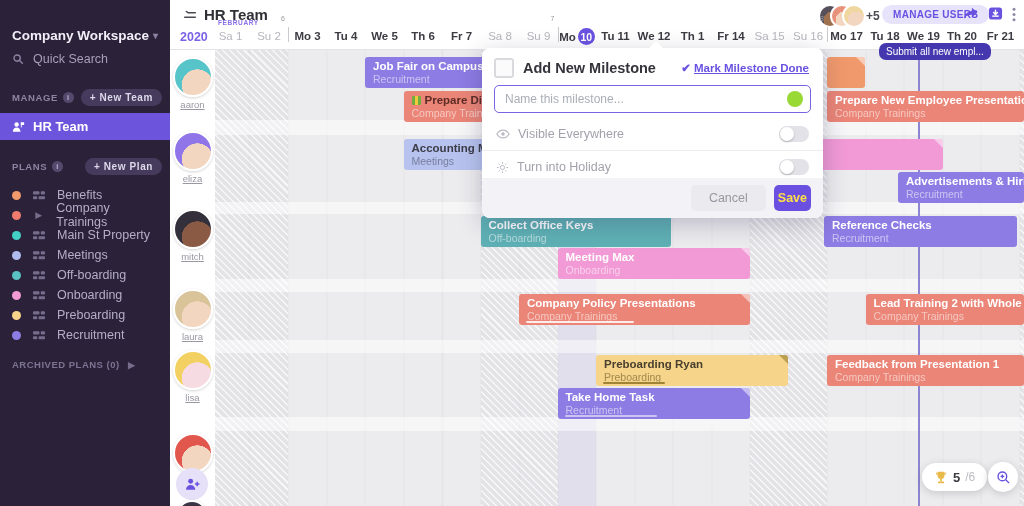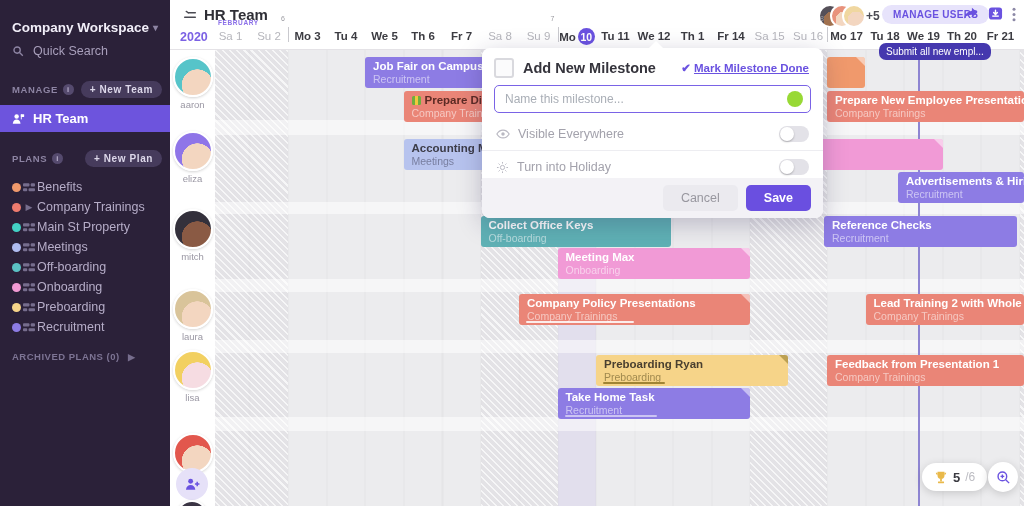--- a/index.html
+++ b/index.html
@@ -1,44 +1,44 @@
 <!DOCTYPE html>
 <html><head>
 <meta charset="utf-8">
 <style>
   html,body{margin:0;padding:0;background:#fff;}
   #app{position:relative;width:1024px;height:506px;overflow:hidden;background:#fff;
        font-family:"Liberation Sans",sans-serif;-webkit-font-smoothing:antialiased;}
   
   #sidebar{position:absolute;left:0;top:0;width:170px;height:506px;background:#2b2139;z-index:6;}
-  .ws-header{display:flex;align-items:center;padding:20px 12px 4px 12px;color:#f1eef8;font-size:13.5px;font-weight:700;}
+  .ws-header{display:flex;align-items:center;padding:20px 12px 4px 12px;color:#f1eef8;font-size:13.5px;font-weight:700;margin-top:8px;}
   .caret{margin-left:auto;color:#8d84a3;font-size:10px;}
   .side-row{display:flex;align-items:center;gap:9px;padding:5px 12px;color:#a89fbb;font-size:12.5px;}
   .side-row svg{flex:0 0 auto;color:#8d84a3;}
   .section-head{display:flex;align-items:center;gap:5px;padding:2px 8px 2px 12px;margin-top:16px;
                 color:#8d84a3;font-size:9.5px;font-weight:700;letter-spacing:.6px;}
   .info{width:11px;height:11px;border-radius:50%;background:#554a6e;color:#bdb4d0;font-size:7.5px;font-weight:700;
         display:inline-flex;align-items:center;justify-content:center;}
   .pill-btn{margin-left:auto;background:#463b5c;color:#ddd8ea;font-size:10px;font-weight:700;
             padding:3px 9px;border-radius:10px;cursor:pointer;}
   .team-active{display:flex;align-items:center;gap:8px;background:#6d54dd;color:#fff;font-size:13px;
                font-weight:600;padding:6px 12px;margin-top:5px;}
   .team-active svg{color:#fff;}
   .plan-list{margin-top:8px;}
-  .plan-item{display:flex;align-items:center;gap:2px;padding:0 12px;height:20px;color:#b6adc8;font-size:12.5px;}
+  .plan-item{display:flex;align-items:center;gap:12px;padding:0 12px;height:20px;color:#b6adc8;font-size:12.5px;}
   .dot{width:9px;height:9px;border-radius:50%;flex:0 0 auto;}
   .plan-item svg{color:#766d8d;flex:0 0 auto;}
   .expander{color:#766d8d;font-size:9px;width:12px;text-align:center;}
   .archived{display:flex;align-items:center;gap:6px;padding:0 12px;margin-top:14px;color:#7d7494;
             font-size:9.5px;font-weight:700;letter-spacing:.5px;}
   
   #rail{position:absolute;left:170px;top:0;width:45px;height:506px;background:#fff;z-index:2;}
   .member{position:absolute;left:2px;width:41px;text-align:center;}
   .avatar{width:36px;height:36px;border-radius:50%;border:2px solid #fff;box-shadow:0 1px 3px rgba(0,0,0,.18);margin:0 auto;}
-  .member .name{font-size:9.5px;color:#9a97a3;margin-top:2px;}
+  .member .name{font-size:9.5px;color:#9a97a3;margin-top:2px;text-decoration:underline;}
   .add-member{position:absolute;left:6px;width:32px;height:32px;border-radius:50%;background:#e6e1f8;
               display:flex;align-items:center;justify-content:center;}
   
   #header{position:absolute;left:170px;top:0;width:854px;height:50px;background:#fff;z-index:3;
           border-bottom:1px solid #e4e2e6;box-sizing:border-box;}
   .h-title{position:absolute;left:34px;top:6px;font-size:15px;font-weight:700;color:#2f2f36;}
   .h-toggle{position:absolute;left:12px;top:7px;}
   .year{position:absolute;left:10px;top:30px;font-size:12.5px;font-weight:600;color:#7b61e4;}
   .month{position:absolute;left:48px;top:19px;font-size:6.5px;font-weight:700;letter-spacing:.6px;color:#8a6ee8;}
   .day{position:absolute;top:30px;width:39px;text-align:center;font-size:11.5px;font-weight:700;color:#3c3c42;white-space:nowrap;}
@@ -101,21 +101,21 @@
   .gdot{position:absolute;right:8px;top:6px;width:16px;height:16px;border-radius:50%;background:#98d935;cursor:pointer;}
   .m-opt{display:flex;align-items:center;gap:8px;padding:7px 14px;color:#a3a2ac;font-size:12.5px;}
   .m-opt svg{color:#b9b8c2;}
   .tgl{margin-left:auto;width:30px;height:16px;border-radius:8px;background:#e3e2e8;position:relative;cursor:pointer;}
   .tgl::after{content:"";position:absolute;left:1px;top:1px;width:14px;height:14px;border-radius:50%;
               background:#fff;box-shadow:0 1px 2px rgba(0,0,0,.25);}
   .m-div{height:1px;background:#ededf1;margin:1px 0;}
   .m-foot{position:absolute;bottom:0;left:0;right:0;height:40px;background:#f3f2f6;border-radius:0 0 8px 8px;
           display:flex;align-items:center;justify-content:flex-end;gap:8px;padding-right:12px;}
   .btn-cancel{background:#ebeaef;color:#98979f;font-size:12.5px;padding:6px 18px;border-radius:5px;cursor:pointer;}
-  .btn-save{background:#6a4fe0;color:#ffffff;font-size:12.5px;font-weight:600;padding:6px 18px;border-radius:5px;cursor:pointer;}
+  .btn-save{background:#6a4fe0;color:#fde047;font-size:12.5px;font-weight:600;padding:6px 4px;border-radius:5px;cursor:pointer;}
   
   #goal-pill{position:absolute;left:922px;top:463px;height:28px;background:#fff;border-radius:15px;
              box-shadow:0 2px 8px rgba(0,0,0,.16);display:flex;align-items:center;gap:5px;padding:0 12px;z-index:5;cursor:pointer;}
   #goal-pill .n{font-size:13px;font-weight:700;color:#3b3b42;}
   #goal-pill .d{font-size:12px;color:#bcbcc2;}
   #zoom-btn{position:absolute;left:988px;top:462px;width:30px;height:30px;border-radius:50%;background:#fff;
             box-shadow:0 2px 8px rgba(0,0,0,.16);display:flex;align-items:center;justify-content:center;z-index:5;cursor:pointer;}
 </style>
 </head>
 <body>

